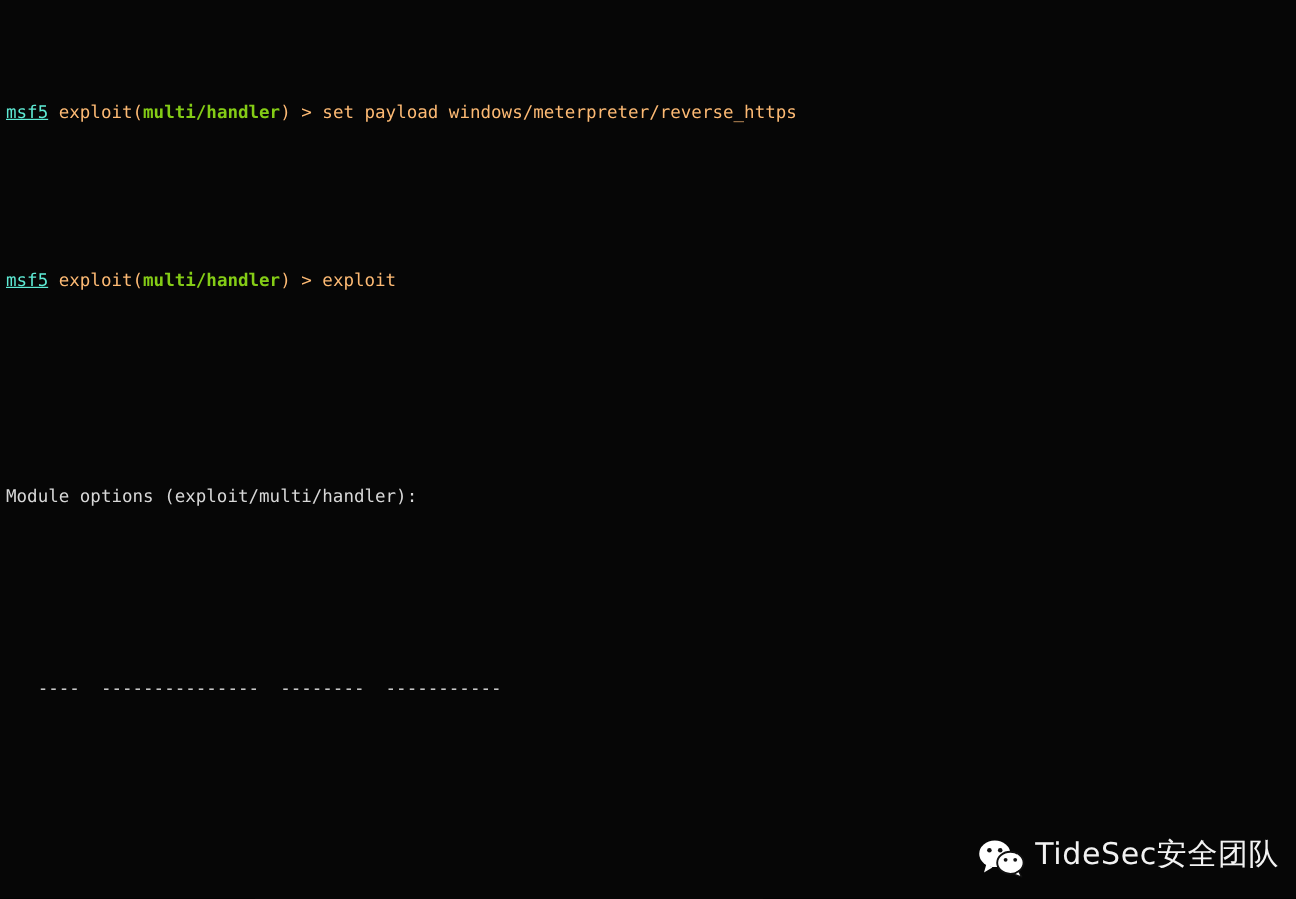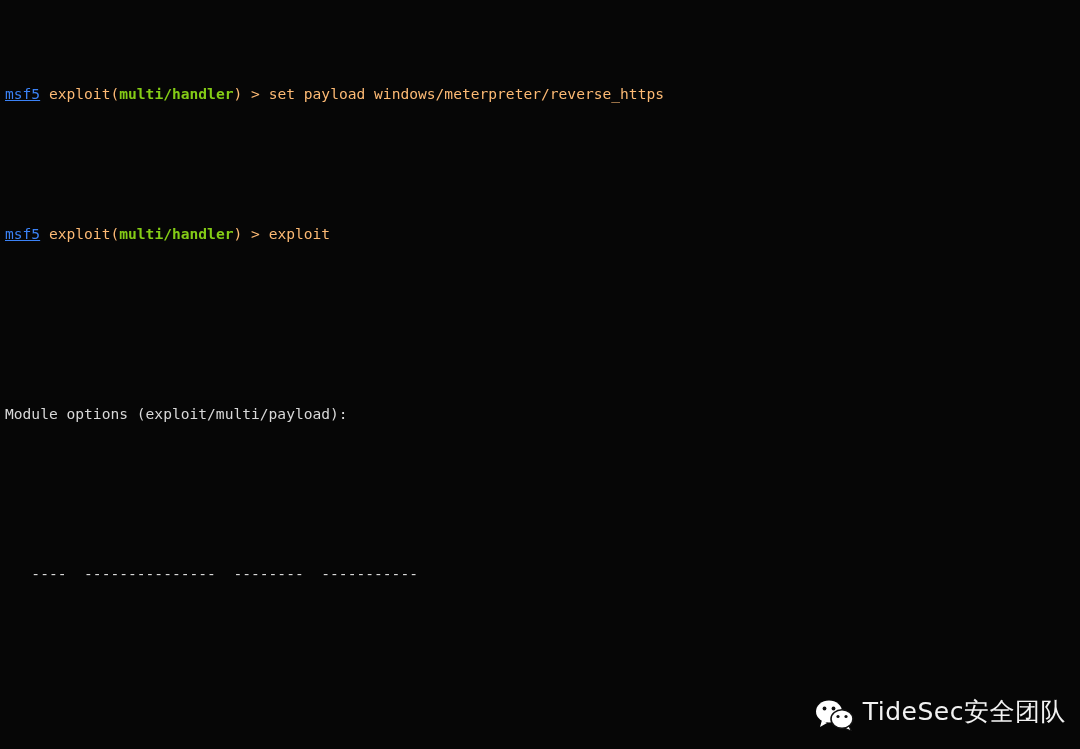--- a/index.html
+++ b/index.html
@@ -28,21 +28,21 @@
     letter-spacing: 0px;
   }
   .line {
     height: 20px;
     white-space: pre;
     font-family: "DejaVu Sans Mono", "Liberation Mono", monospace;
   }
   .blank { height: 20px; }
   .prompt-name {
     text-decoration: underline;
-    color: #3b82f6;
+    color: #5eead4;
   }
   .mod-red {
     color: #84cc16;
     font-weight: bold;
   }
   .plain { color: #fdba74; }
   
   #watermark {
     position: absolute;
     right: 14px;
@@ -66,21 +66,21 @@
   <div class="line"><span class="prompt-name">msf5</span><span class="plain"> exploit(</span><span class="mod-red">multi/handler</span><span class="plain">) &gt; </span><span class="plain">set payload windows/meterpreter/reverse_https</span></div>
 
   
 
   
   <div class="line"><span class="prompt-name">msf5</span><span class="plain"> exploit(</span><span class="mod-red">multi/handler</span><span class="plain">) &gt; </span><span class="plain">exploit</span></div>
 
   <div class="blank"></div>
 
   
-  <div class="line">Module options (exploit/multi/payload):</div>
+  <div class="line">Module options (exploit/multi/handler):</div>
 
   <div class="blank"></div>
 
   <div class="line">   ----  ---------------  --------  -----------</div>
 
   
   
 
   
   

